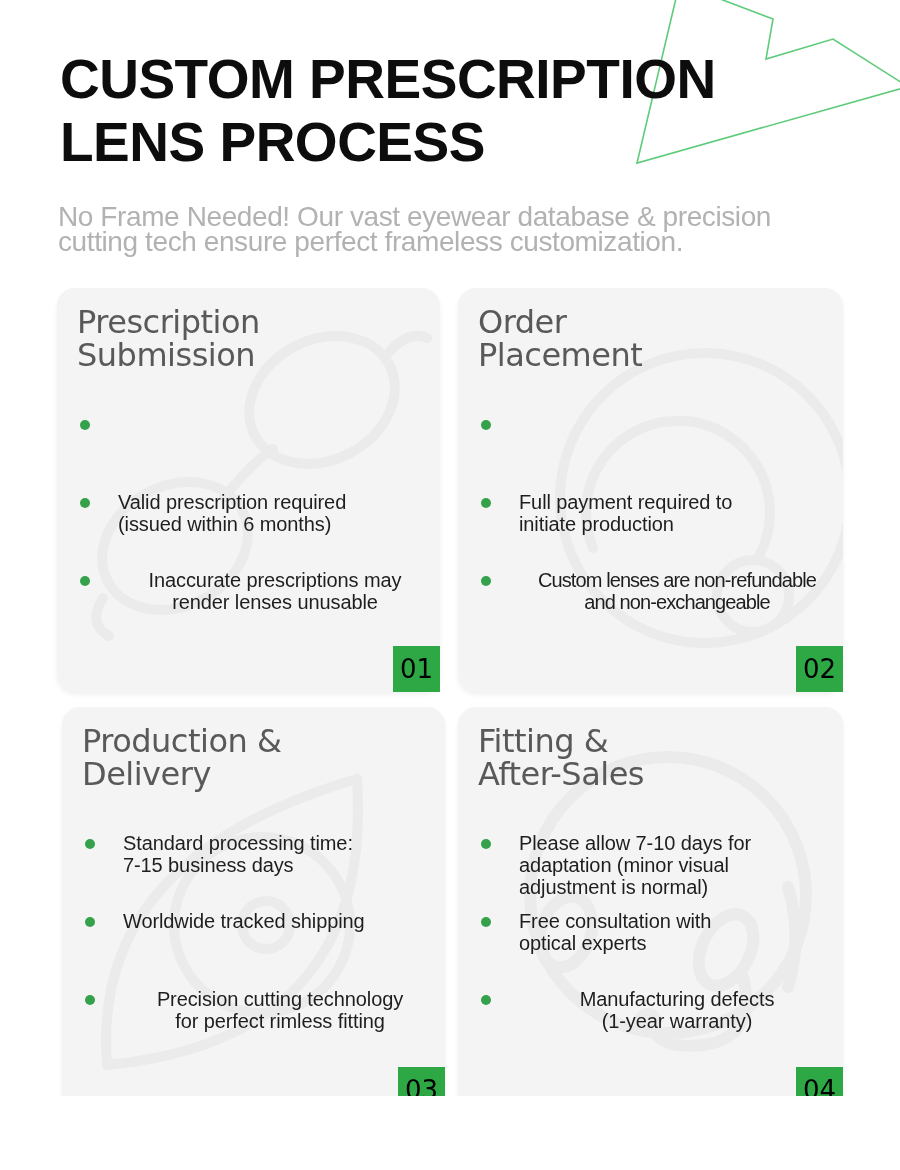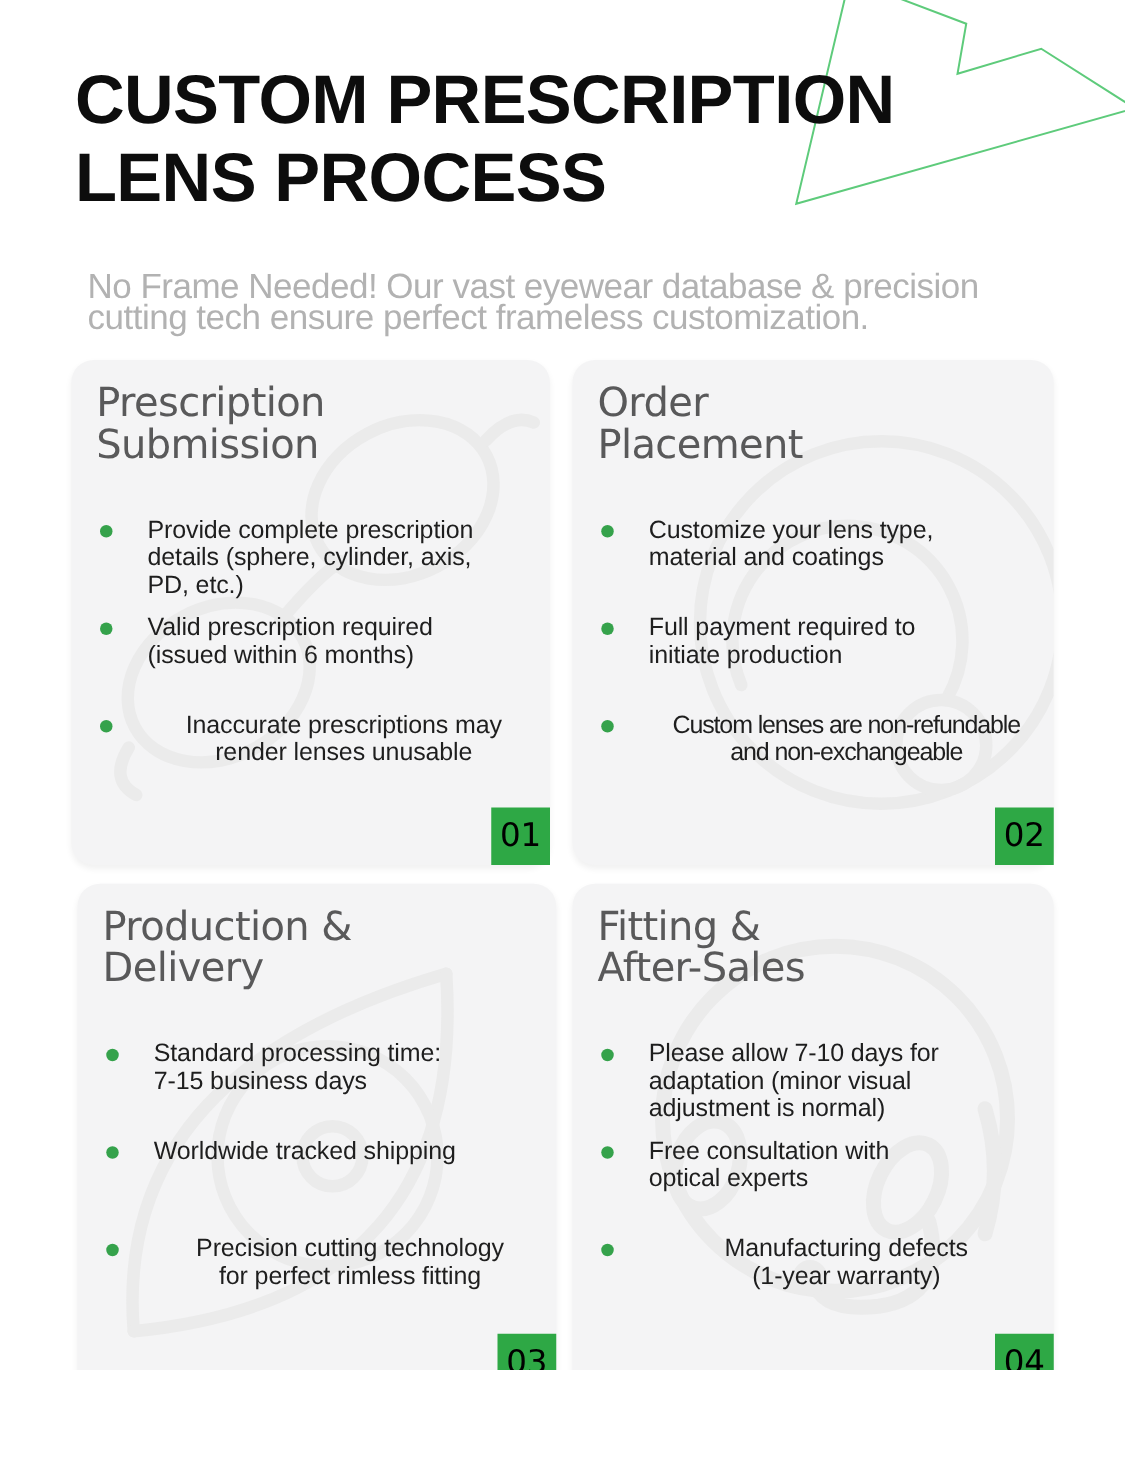--- a/index.html
+++ b/index.html
@@ -10,21 +10,21 @@
   
   .deco { position:absolute; left:600px; top:0; width:300px; height:180px; }
   .deco polyline { fill:none; stroke:#5ECB7B; stroke-width:1.6px; }
 
   h1.title {
     position:absolute; left:60px; top:48px; margin:0;
     font-size:55px; line-height:63px; font-weight:bold; letter-spacing:-0.5px;
     color:#0D0D0D; white-space:pre-line;
   }
   p.subtitle {
-    position:absolute; left:58px; top:204px; margin:12px;
+    position:absolute; left:58px; top:204px; margin:0;
     font-size:28px; line-height:25px; letter-spacing:-0.4px;
     color:#B2B2B2; white-space:pre-line;
   }
 
   .card {
     position:absolute; background:#F4F4F5; border-radius:18px;
     box-shadow:0 3px 5px rgba(0,0,0,0.06);
   }
   .card-1 { left:57px;  top:288px; width:383px; height:404px; }
   .card-2 { left:458px; top:288px; width:385px; height:404px; }
@@ -85,23 +85,20 @@
         <path d="M 216 161 Q 198 172 167 209"></path>
         <path d="M 332 64 Q 352 42 370 50"></path>
         <path d="M 46 310 Q 30 336 52 348"></path>
       </svg>
     </div>
     <h2>Prescription
 Submission</h2>
     <ul>
       <li class="b1">
         <span class="dot"></span>
-        <span class="btext">Provide complete prescription
-details (sphere, cylinder, axis,
-PD, etc.)</span>
       </li>
       <li class="b2">
         <span class="dot"></span>
         <span class="btext">Valid prescription required
 (issued within 6 months)</span>
       </li>
       <li class="b3">
         <span class="dot"></span>
         <span class="btext">Inaccurate prescriptions may
 render lenses unusable</span>
@@ -116,22 +113,20 @@
         <circle cx="247" cy="210" r="145"></circle>
         <path d="M 135 260 A 92 92 0 1 1 300 270"></path>
         <circle cx="295" cy="308" r="36"></circle>
       </svg>
     </div>
     <h2>Order
 Placement</h2>
     <ul>
       <li class="b1">
         <span class="dot"></span>
-        <span class="btext">Customize your lens type,
-material and coatings</span>
       </li>
       <li class="b2">
         <span class="dot"></span>
         <span class="btext">Full payment required to
 initiate production</span>
       </li>
       <li class="b3">
         <span class="dot"></span>
         <span class="btext condensed">Custom lenses are non-refundable
 and non-exchangeable</span>

